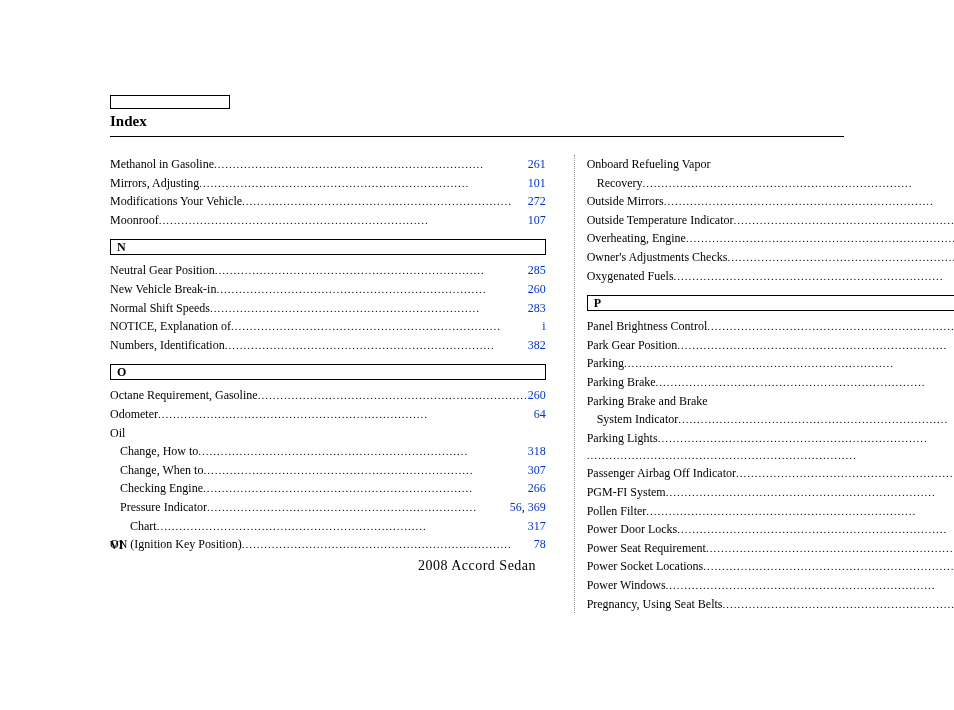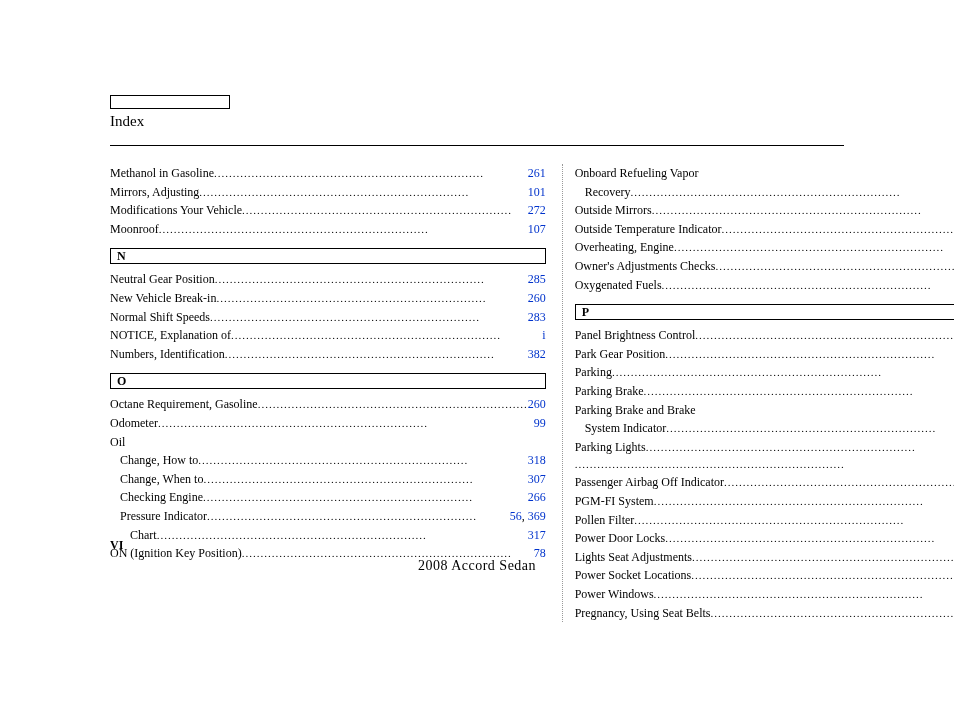--- a/index.html
+++ b/index.html
@@ -15,29 +15,29 @@
     .page {
       padding: 95px 110px 0 110px;
     }
     .toc-box {
       border: 1px solid #000;
       width: 120px;
       height: 14px;
       margin-bottom: 4px;
     }
     .index-title {
-      font-weight: normal;
+      font-weight: bold;
       font-size: 15px;
       border-bottom: 1px solid #000;
-      padding-bottom: 15px;
+      padding-bottom: 6px;
       margin-bottom: 18px;
     }
     .columns {
       display: flex;
-      gap: 4px;
+      gap: 16px;
     }
     .col {
       flex: 1;
       padding-right: 12px;
       font-size: 12px;
       line-height: 1.55;
     }
     .col + .col {
       border-left: 1px dotted #999;
       padding-left: 12px;
@@ -149,21 +149,21 @@
         </div>
         <div class="letter-header">O</div>
         <div class="entry">
           <span class="label">Octane Requirement, Gasoline </span>
           <span class="dots">........................................................................</span>
           <span class="pages"><span> 260</span></span>
         </div>
         <div class="entry">
           <span class="label">Odometer </span>
           <span class="dots">........................................................................</span>
-          <span class="pages"><span> 99</span></span>
+          <span class="pages"><span> 64</span></span>
         </div>
         <div class="entry">
           <span class="label">Oil</span>
         </div>
         <div class="entry sub">
           <span class="label">Change, How to </span>
           <span class="dots">........................................................................</span>
           <span class="pages"><span> 318</span></span>
         </div>
         <div class="entry sub">
@@ -261,21 +261,21 @@
         </div>
         <div class="entry">
           <span class="label">Pollen Filter </span>
           <span class="dots">........................................................................</span>
         </div>
         <div class="entry">
           <span class="label">Power Door Locks </span>
           <span class="dots">........................................................................</span>
         </div>
         <div class="entry">
-          <span class="label">Lights Seat Adjustments </span>
+          <span class="label">Power Seat Requirement </span>
           <span class="dots">........................................................................</span>
         </div>
         <div class="entry">
           <span class="label">Power Socket Locations </span>
           <span class="dots">........................................................................</span>
         </div>
         <div class="entry">
           <span class="label">Power Windows </span>
           <span class="dots">........................................................................</span>
         </div>

